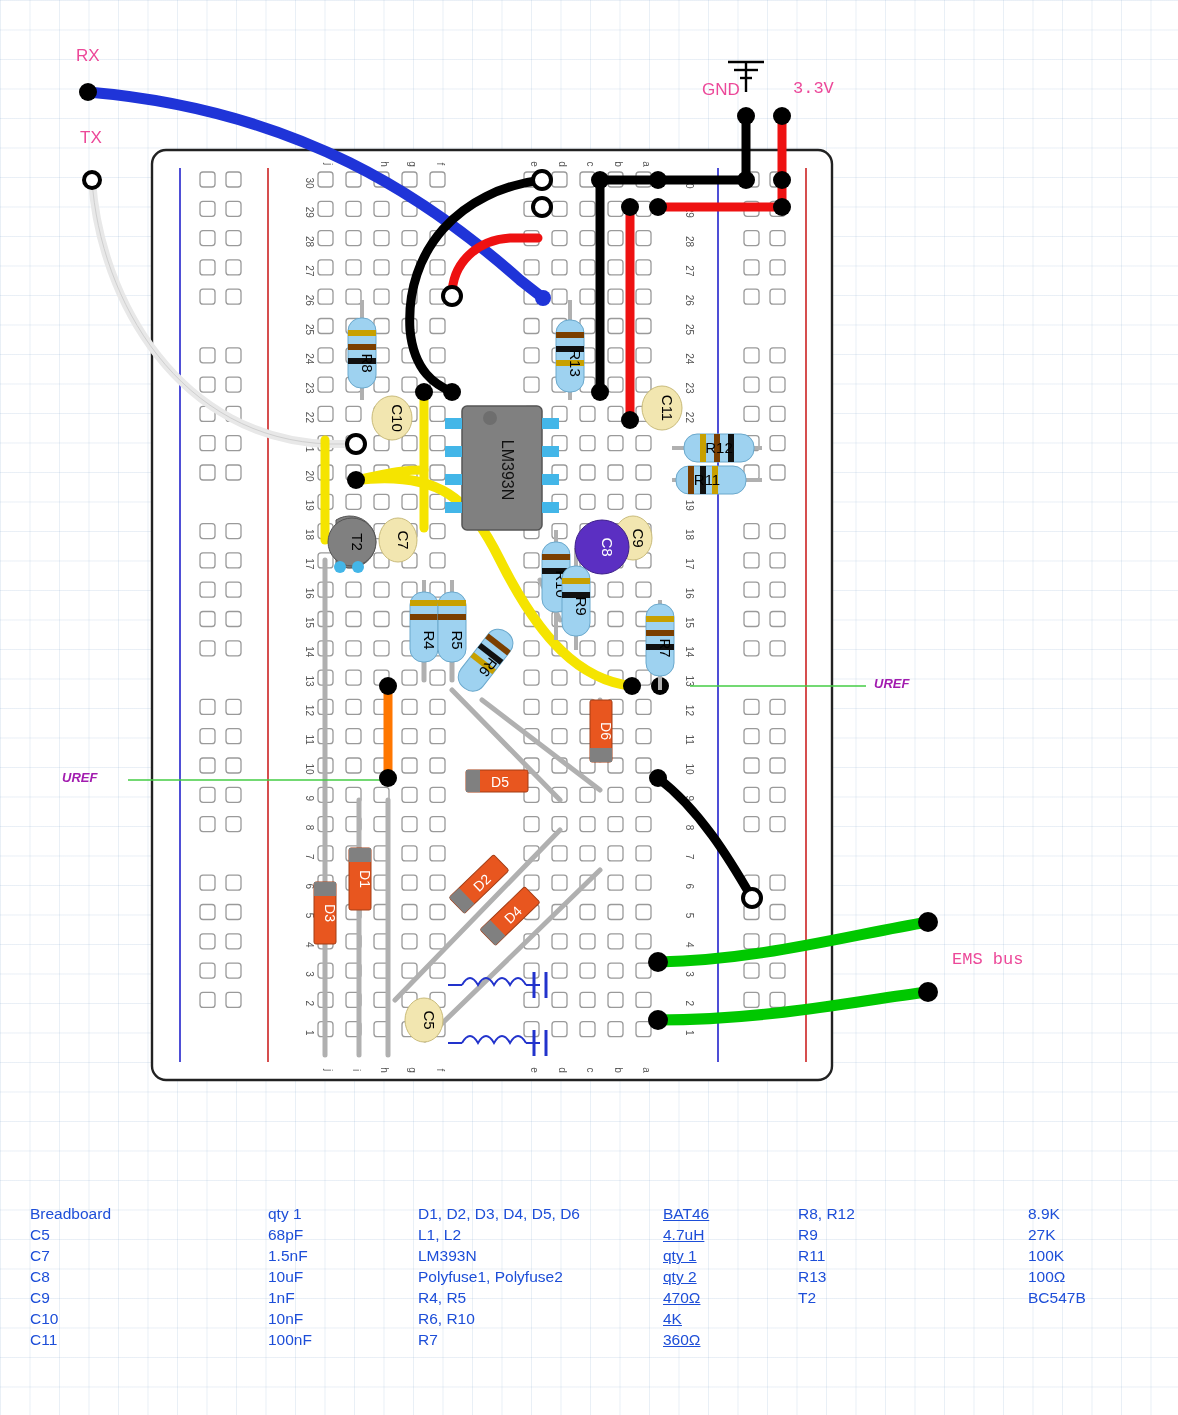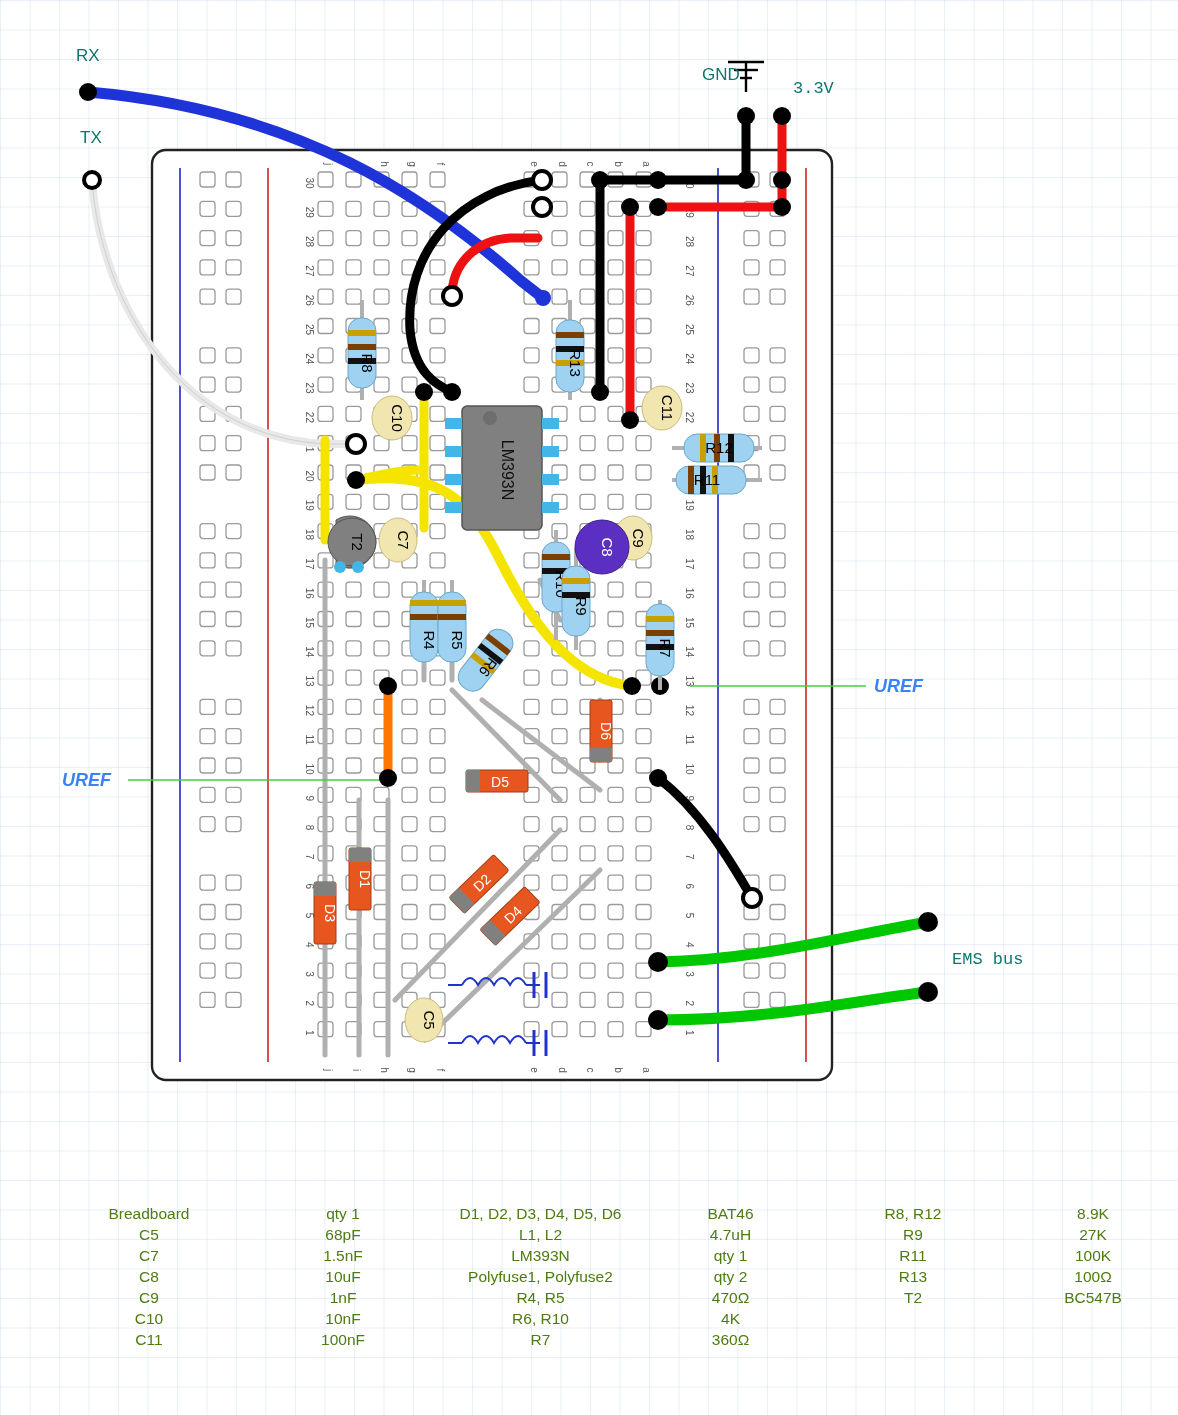--- a/index.html
+++ b/index.html
@@ -13,33 +13,33 @@
   
   #grid{
     position:absolute;left:0;top:0;width:1178px;height:1415px;
     background-image:
       linear-gradient(to right, rgba(120,160,200,0.16) 1px, transparent 1px),
       linear-gradient(to bottom, rgba(120,160,200,0.16) 1px, transparent 1px);
     background-size:29.5px 29.5px;
     pointer-events:none;
   }
   #svgroot{position:absolute;left:0;top:0;}
-  .lbl{position:absolute;font-size:17px;color:#0f766e;}
-  .lbl-bold-it{font-style:italic;font-weight:bold;font-size:18px;color:#3b82f6;}
+  .lbl{position:absolute;font-size:17px;color:#ec4899;}
+  .lbl-bold-it{font-style:italic;font-weight:bold;font-size:13px;color:#a21caf;}
   
   #bom{
     position:absolute;left:30px;top:1205px;width:1130px;
-    font-size:15.5px;color:#4d7c0f;text-align:center;
+    font-size:15.5px;color:#1d4ed8;
   }
   #bom table{border-collapse:collapse;}
   #bom td{padding:0 0 3px 0;vertical-align:top;white-space:nowrap;}
   .c0{width:238px;}
   .c1{width:150px;}
   .c2{width:245px;}
-  .c3{width:135px;}
+  .c3{width:135px;text-decoration:underline;}
   .c4{width:230px;}
   .c5{width:130px;}
 </style>
 </head>
 <body>
 
 <div id="grid"></div>
 
 <svg id="svgroot" width="1178" height="1415">
   <defs>
@@ -810,21 +810,21 @@
     <path d="M462,1043 q8,-14 16,0 q8,-14 16,0 q8,-14 16,0 q8,-14 16,0"></path>
     <line x1="448" y1="1043" x2="462" y2="1043"></line>
       <line x1="526" y1="1043" x2="540" y2="1043"></line>
     <line x1="534" y1="1030" x2="534" y2="1056" stroke-width="3"></line>
     <line x1="546" y1="1030" x2="546" y2="1056" stroke-width="3"></line>
   </g>
 </svg>
 
 <div class="lbl" style="left:76px;top:46px;">RX</div>
 <div class="lbl" style="left:80px;top:128px;">TX</div>
-<div class="lbl" style="left:702px;top:65px;">GND</div>
+<div class="lbl" style="left:702px;top:80px;">GND</div>
 <div class="lbl" style="left:793px;top:79px;font-family:Liberation Mono, monospace;">3.3V</div>
 <div class="lbl lbl-bold-it" style="left:874px;top:676px;">UREF</div>
 <div class="lbl lbl-bold-it" style="left:62px;top:770px;">UREF</div>
 <div class="lbl" style="left:952px;top:950px;font-family:Liberation Mono, monospace;">EMS bus</div>
 
 <div id="bom">
   <table>
     <tbody id="bom-body">
         <tr>
           <td class="c0">Breadboard</td>

